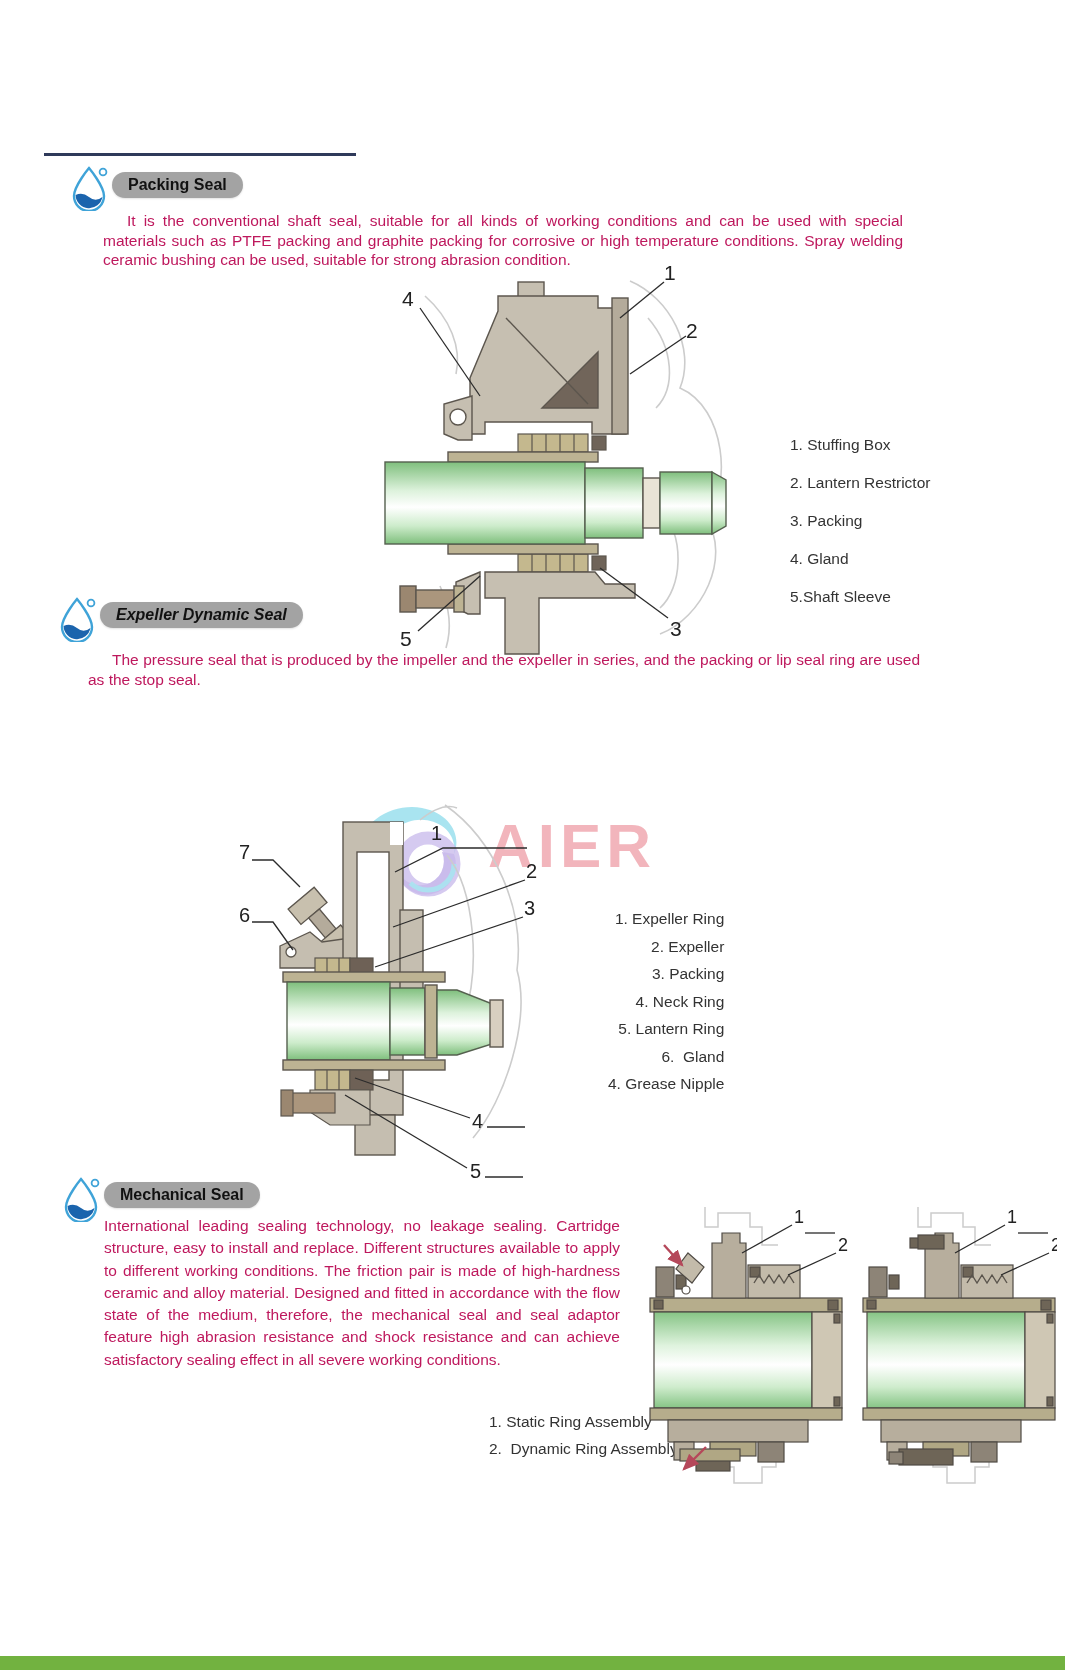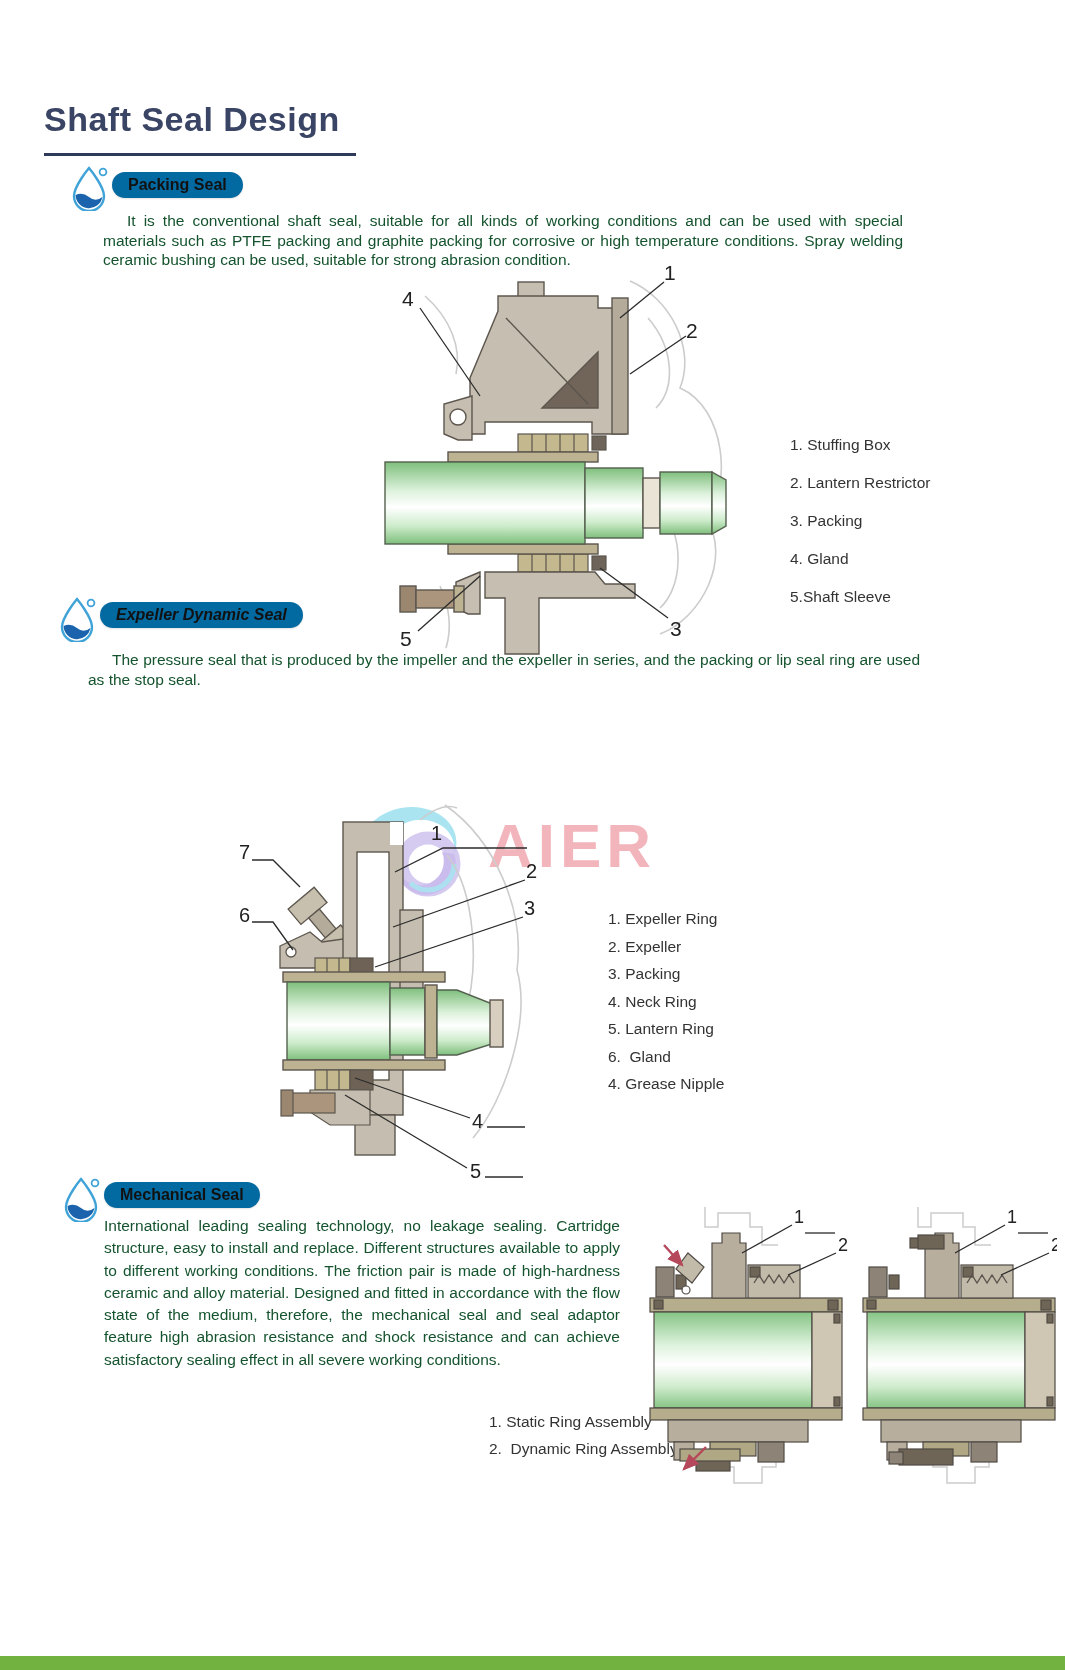--- a/index.html
+++ b/index.html
@@ -1,40 +1,39 @@
 <!DOCTYPE html>
 <html><head>
 <meta charset="utf-8">
 <style>
   html,body{margin:0;padding:0;background:#ffffff;}
   #page{position:relative;width:1065px;height:1670px;background:#ffffff;overflow:hidden;
         font-family:"Liberation Sans",sans-serif;color:#2e2e2e;}
   .abs{position:absolute;}
   .title{font-size:34px;font-weight:bold;color:#3a4464;letter-spacing:.5px;}
   .rule{background:#2f3a5a;height:3px;}
-  .pill{background:#0369a1;border-radius:15px;padding:4px 16px;font-size:16px;font-weight:bold;color:#111;
+  .pill{background:#a3a3a3;border-radius:15px;padding:4px 16px;font-size:16px;font-weight:bold;color:#111;
         box-shadow:0 1px 2px rgba(0,0,0,.12);white-space:nowrap;}
-  .para{font-size:15.5px;line-height:19.5px;text-align:justify;text-justify:inter-word;color:#14532d;}
+  .para{font-size:15.5px;line-height:19.5px;text-align:justify;text-justify:inter-word;color:#be185d;}
   .para.ind{text-indent:24px;}
   .legend{font-size:15.5px;color:#333;}
   .legend div{white-space:pre;}
   .lg1 div{line-height:26px;margin-top:12px;}
   .lg2 div{line-height:27.5px;}
   .lg3 div{line-height:27px;font-size:15.5px;margin-left:41px;}
   .watermark-text{font-size:62px;font-weight:bold;letter-spacing:5px;color:rgba(228,101,116,.48);
         font-family:"Liberation Sans",sans-serif;}
   svg text{font-family:"Liberation Sans",sans-serif;fill:#222;}
   .footer-bar{background:#72b240;}
 </style>
 </head>
 <body>
 
 <div id="page">
 
-  <div class="abs title" style="left:44px;top:100px;">Shaft Seal Design</div>
   <div class="abs rule" style="left:44px;top:153px;width:312px;"></div>
 
   <svg class="abs" style="left:70px;top:165px;" width="40" height="46" viewBox="0 0 40 46">
     <path d="M19,3 C19,3 4,21 4,31 a15,15 0 0 0 30,0 C34,21 19,3 19,3 Z" fill="#ffffff" stroke="#3fa3d8" stroke-width="2.4"></path>
     <path d="M5.6,30 a13.5,13.5 0 0 0 26.8,2 q-6.8,5.5 -13.4,0 t-13.4,-2 z" fill="#1b64ad"></path>
     <circle cx="33" cy="7" r="3.4" fill="none" stroke="#3fa3d8" stroke-width="1.8"></circle>
   </svg>
   <div class="abs pill" style="left:112px;top:172px;">Packing Seal</div>
 
   <div class="abs para ind" style="left:103px;top:211px;width:800px;">It is the conventional shaft seal, suitable for all kinds of working conditions and can be used with special materials such as PTFE packing and graphite packing for corrosive or high temperature conditions. Spray welding ceramic bushing can be used, suitable for strong abrasion condition.</div>
@@ -223,21 +222,21 @@
       <text x="44" y="99">7</text>
       <text x="44" y="162">6</text>
       <text x="236" y="80">1</text>
       <text x="331" y="118">2</text>
       <text x="329" y="155">3</text>
       <text x="277" y="368">4</text>
       <text x="275" y="418">5</text>
     </g>
   </svg>
 
-  <div class="abs legend lg2" style="left:608px;top:905px;">
+  <div class="abs legend lg2" style="left:608px;top:905px;text-align:right;">
     <div>1. Expeller Ring</div>
     <div>2. Expeller</div>
     <div>3. Packing</div>
     <div>4. Neck Ring</div>
     <div>5. Lantern Ring</div>
     <div>6.  Gland</div>
     <div>4. Grease Nipple</div>
   </div>
 
   <svg class="abs" style="left:62px;top:1176px;" width="40" height="46" viewBox="0 0 40 46">

